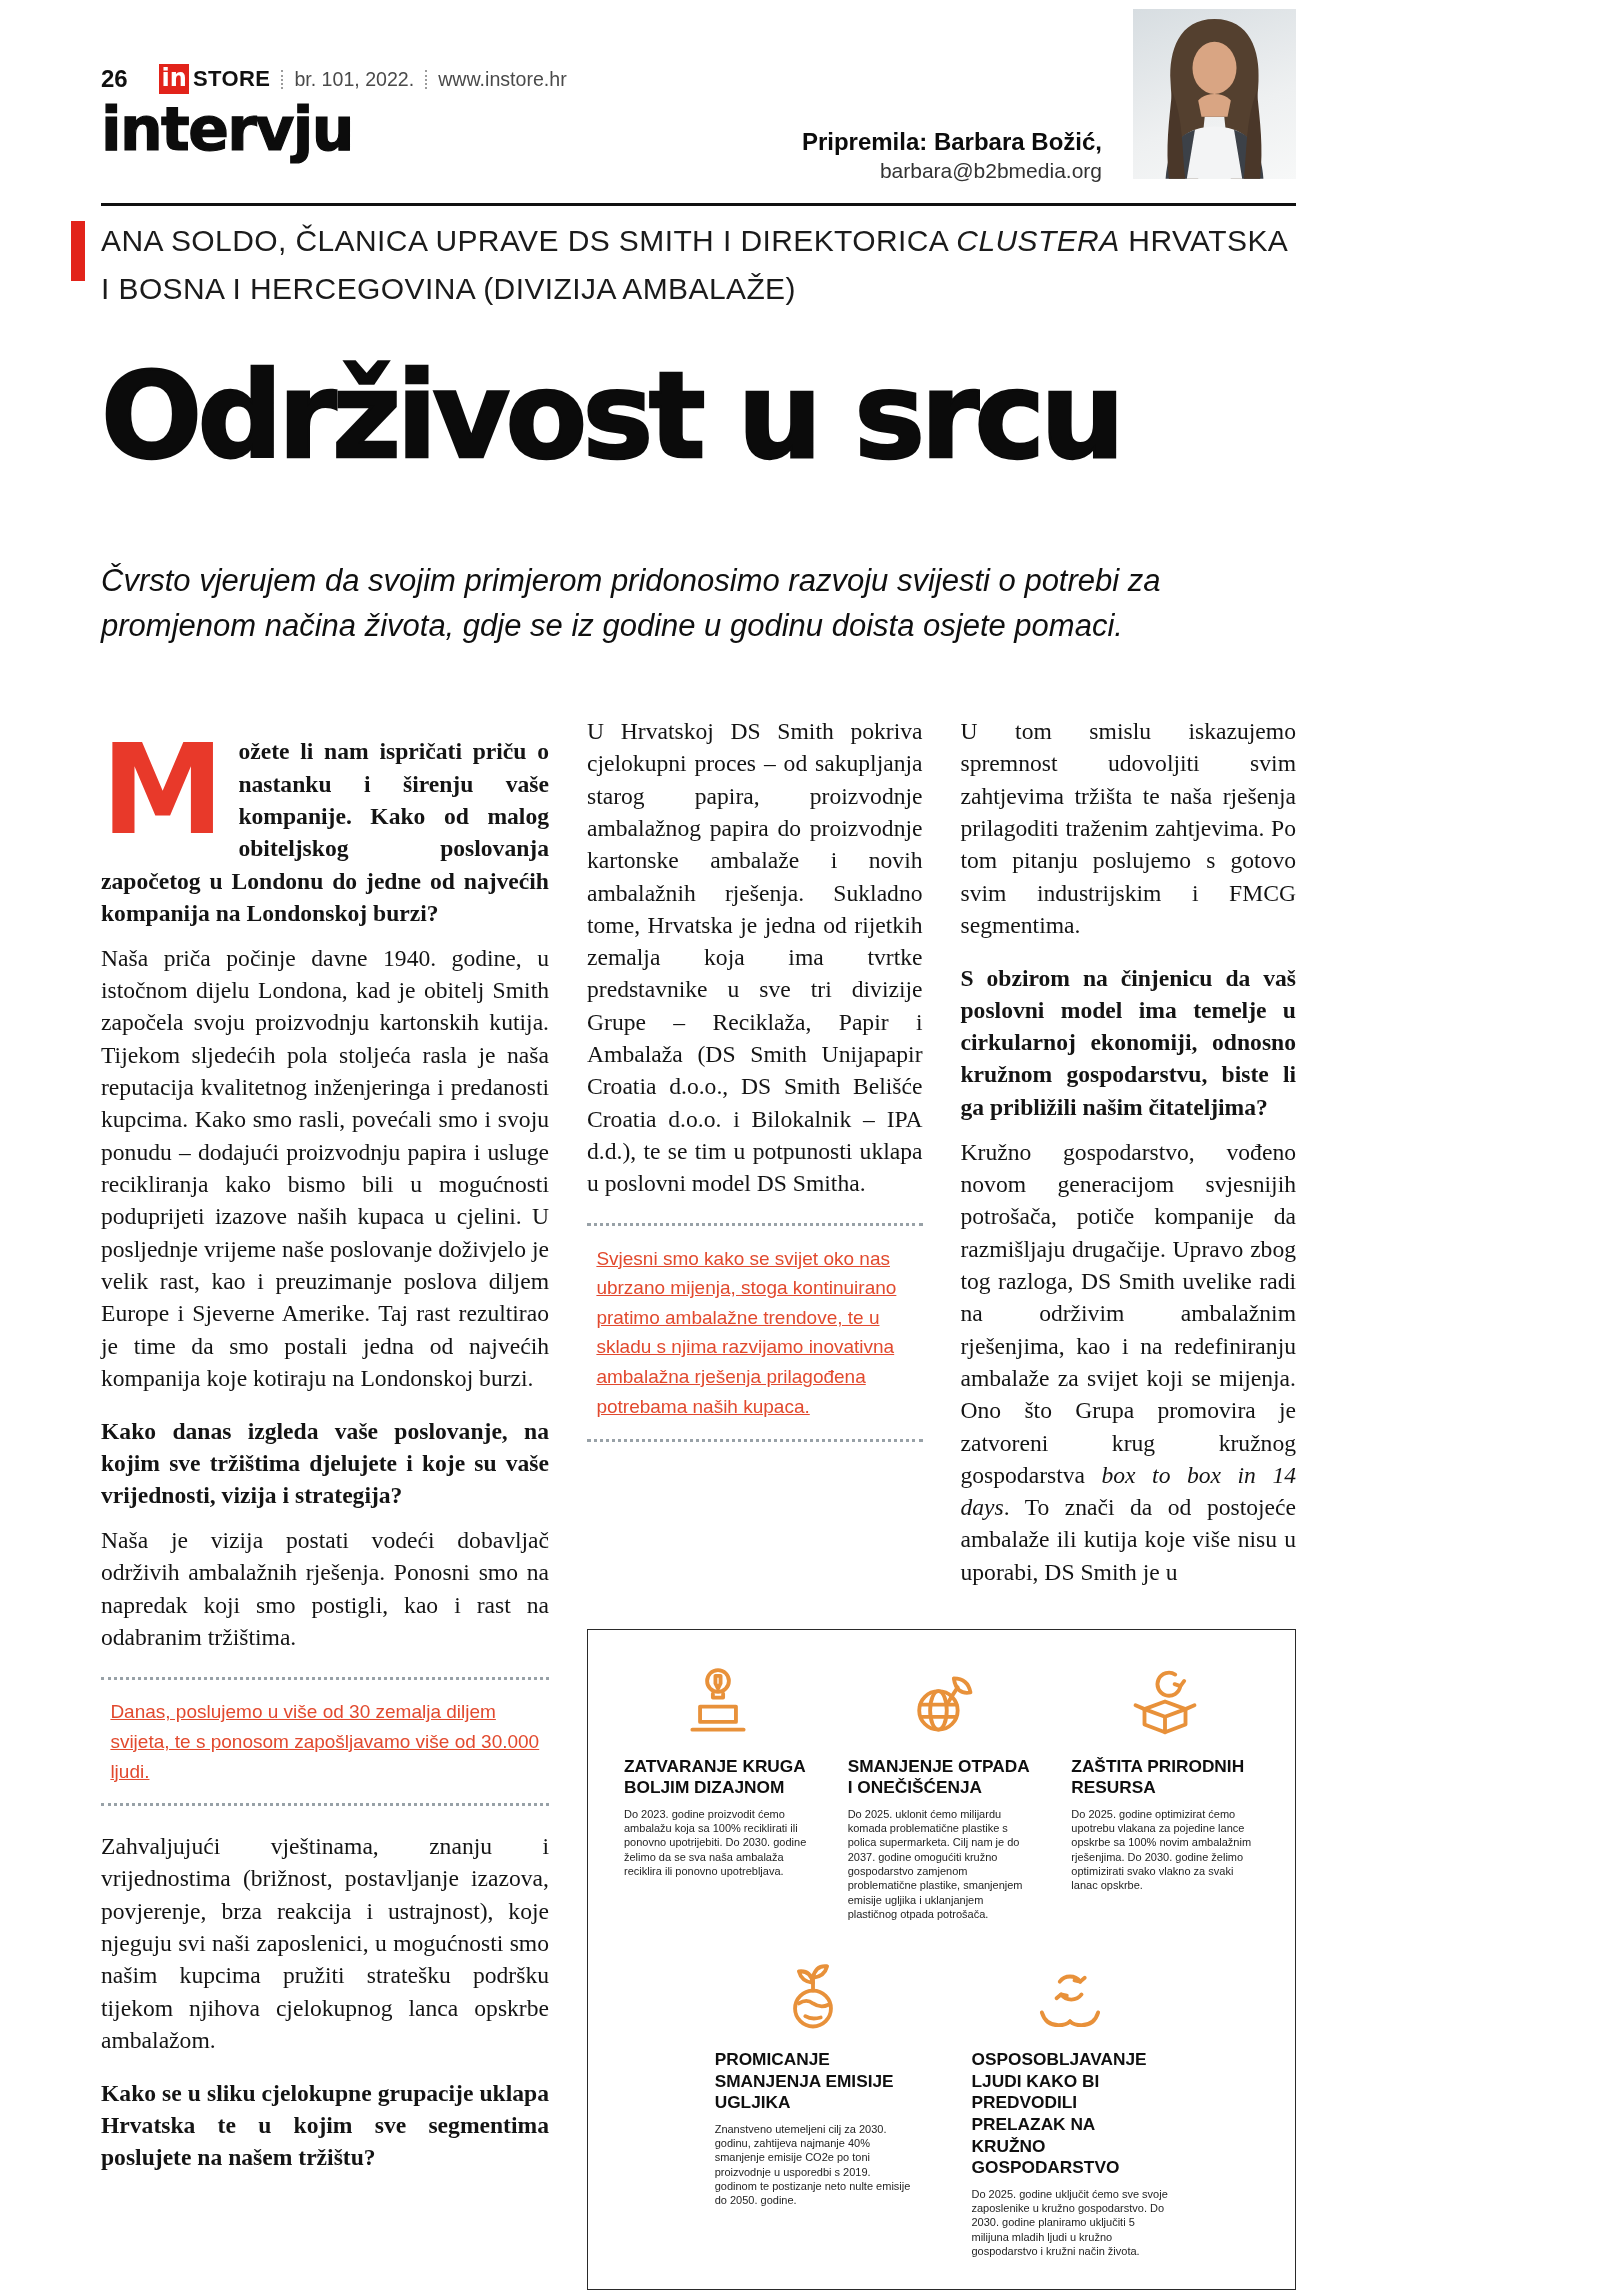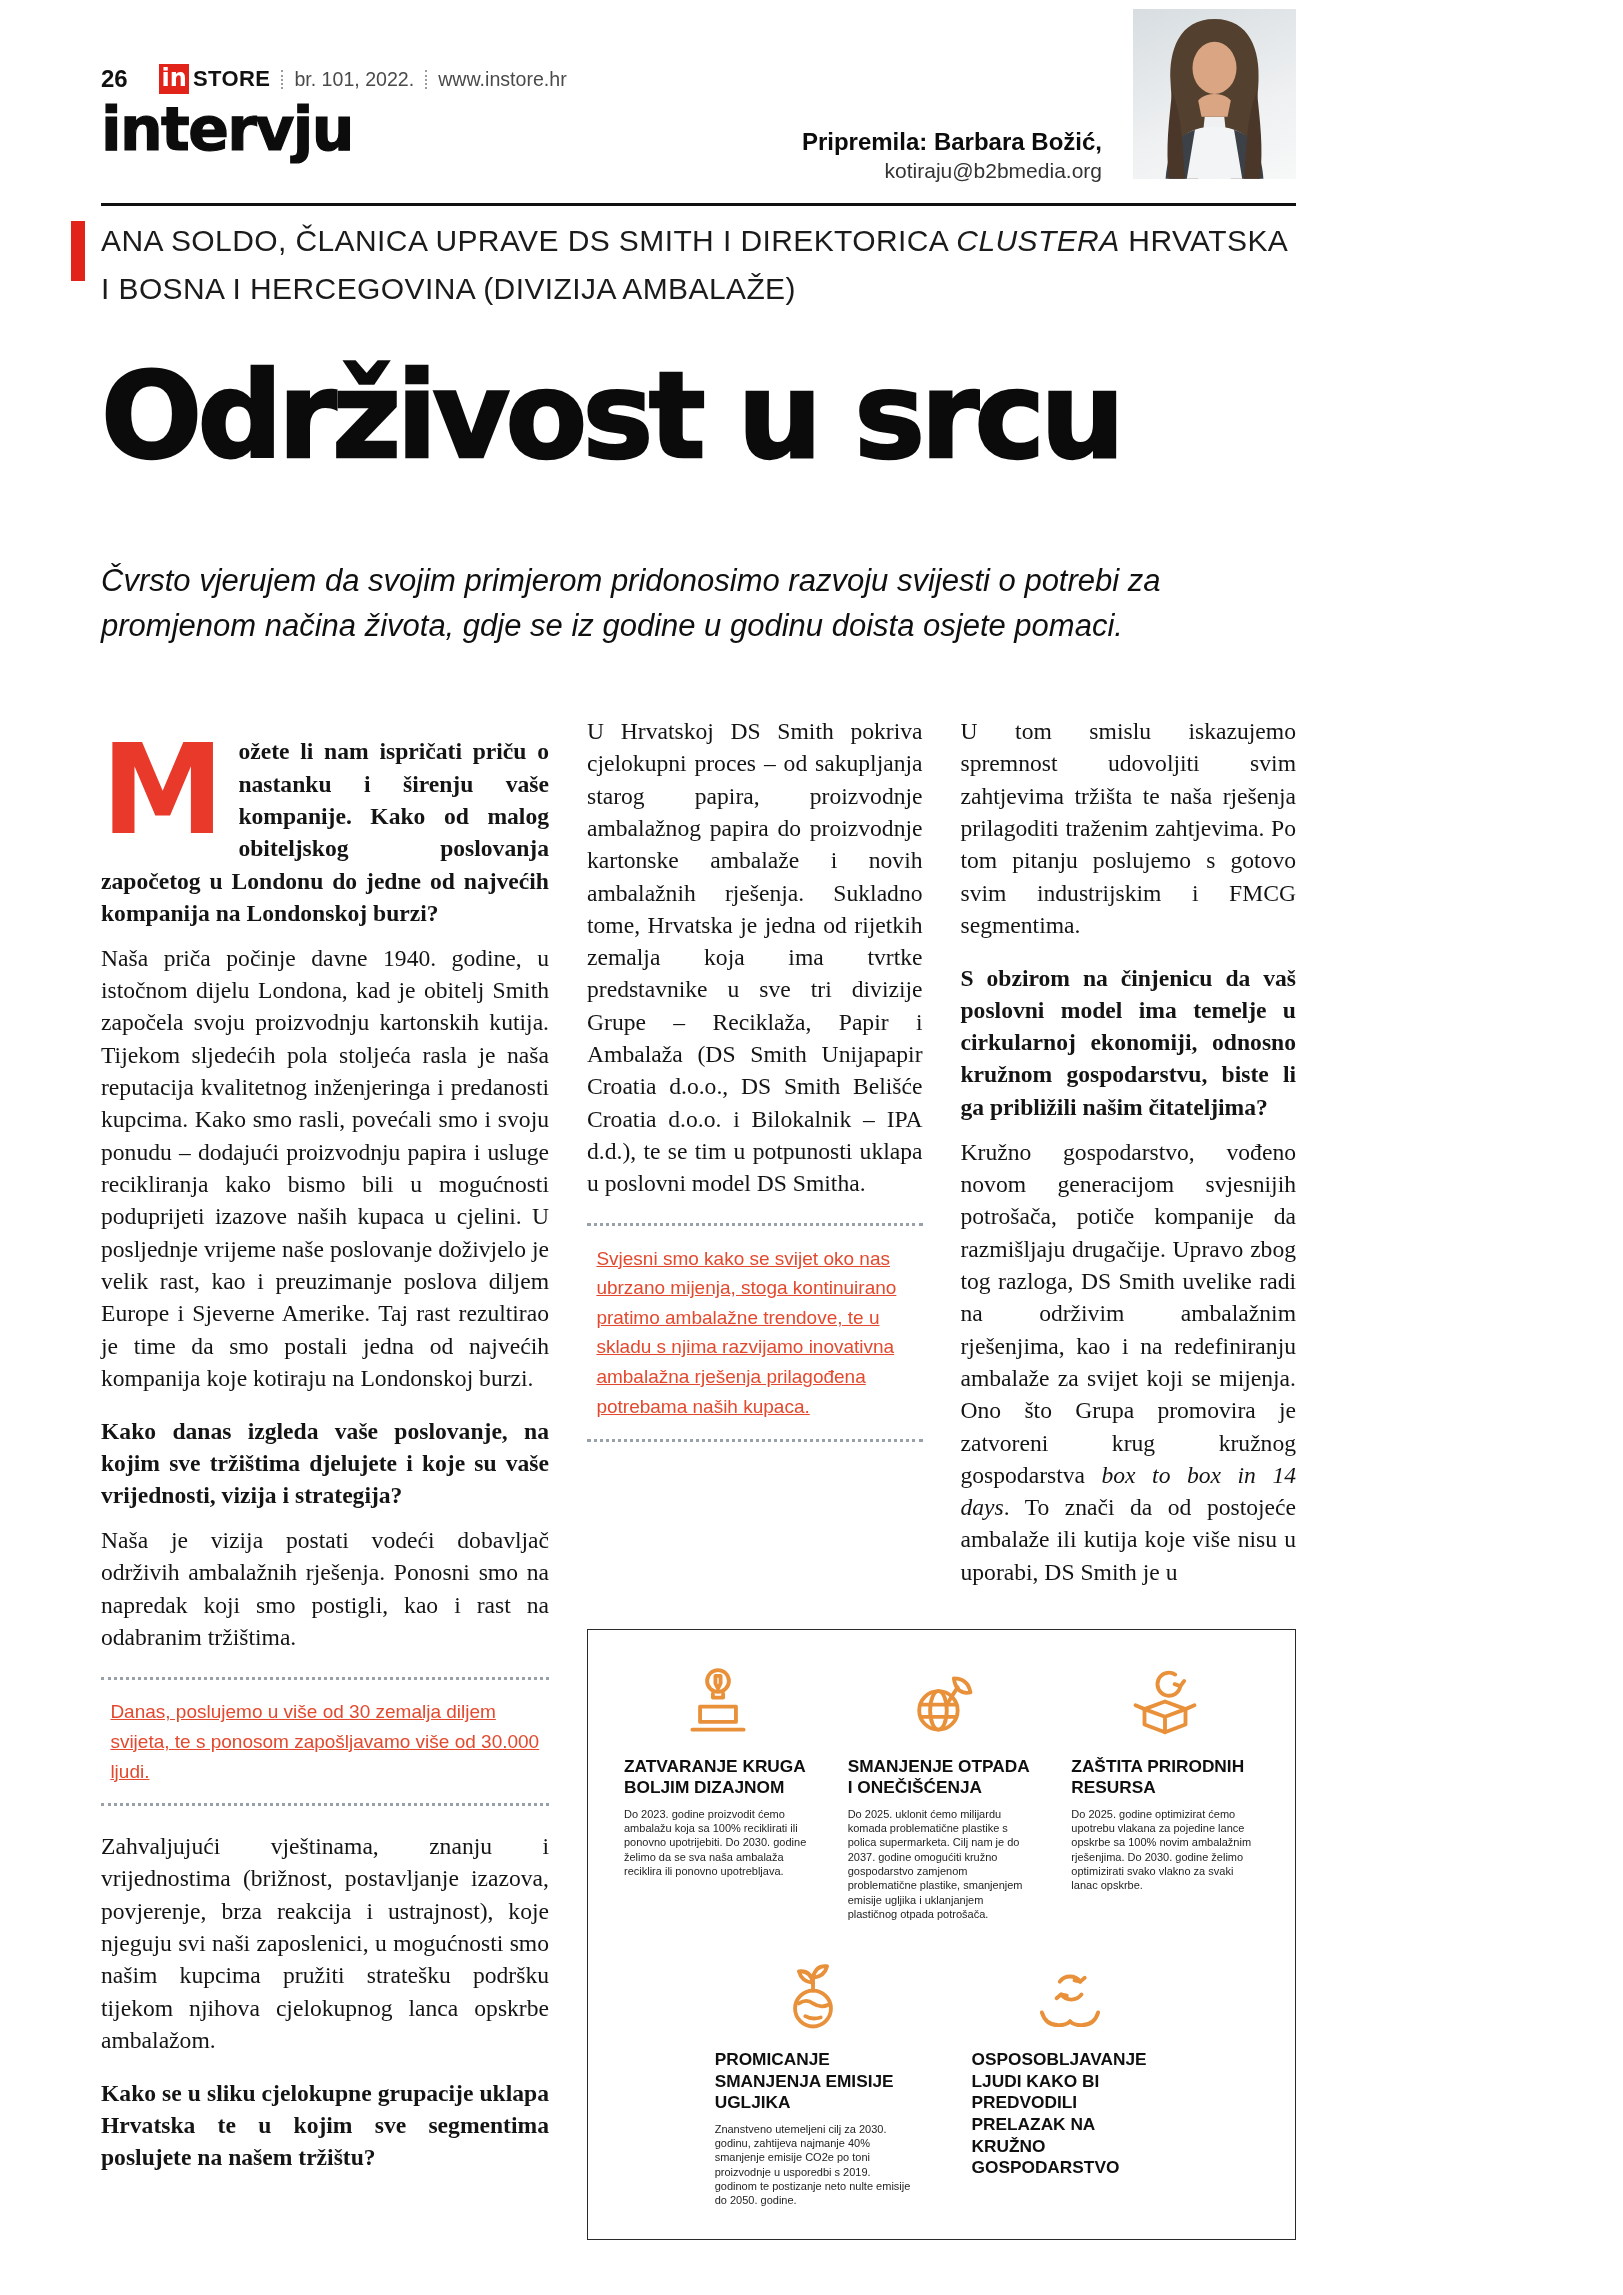--- a/index.html
+++ b/index.html
@@ -100,21 +100,21 @@
         <span class="logo-store">STORE</span>
       </span>
       <span class="dotsep"></span>
       <span class="issue">br. 101, 2022.</span>
       <span class="dotsep"></span>
       <span class="site">www.instore.hr</span>
     </div>
     <h2 class="section">intervju</h2>
     <div class="byline">
       <div class="byline-name">Pripremila: Barbara Božić,</div>
-      <div class="byline-email">kotiraju@b2bmedia.org</div>
+      <div class="byline-email">barbara@b2bmedia.org</div>
     </div>
     <div class="photo">
       <svg viewBox="0 0 100 104" width="163" height="170">
         <path d="M50 6 C28 6 22 26 23 44 c0.5 14 3 24 3 30 l-4 30 h18 l4 -38 h12 l4 38 h18 l-4 -30 c0 -6 2.5 -16 3 -30 C78 26 72 6 50 6 z" fill="#54402f"></path>
         <ellipse cx="50" cy="36" rx="13.5" ry="16" fill="#d9a583"></ellipse>
         <path d="M50 52 c-7 0 -10 4 -10 4 l2 10 h16 l2 -10 s-3 -4 -10 -4 z" fill="#d9a583"></path>
         <path d="M20 104 c2 -24 14 -32 30 -32 16 0 28 8 30 32 z" fill="#f3f4f5"></path>
         <path d="M20 104 c1.5 -20 9 -27 18 -30 l-5 30 z" fill="#3c4148"></path>
         <path d="M80 104 c-1.5 -20 -9 -27 -18 -30 l5 30 z" fill="#3c4148"></path>
         <path d="M24 50 c-2 20 -4 34 -2 54 h10 c-2 -18 -1 -36 -8 -54 z" fill="#4a3729"></path>
@@ -230,20 +230,21 @@
               <svg viewBox="0 0 64 64" fill="none" stroke="#e8913a" stroke-width="3" stroke-linecap="round" stroke-linejoin="round">
                 <path d="M24 20 a10 10 0 0 1 16 0"></path>
                 <path d="M40 20 l3.5 -3 m-3.5 3 l-4.5 -1"></path>
                 <path d="M41 30 a10 10 0 0 1 -16 0"></path>
                 <path d="M25 30 l-3.5 3 m3.5 -3 l4.5 1"></path>
                 <path d="M10 44 q3 10 13 10 q6 0 9 -3"></path>
                 <path d="M54 44 q-3 10 -13 10 q-6 0 -9 -3"></path>
               </svg>
             </div>
             <h4 class="goal-title">OSPOSOBLJAVANJE LJUDI KAKO BI PREDVODILI PRELAZAK NA KRUŽNO GOSPODARSTVO</h4>
+            <p class="goal-text">Do 2025. godine uključit ćemo sve svoje zaposlenike u kružno gospodarstvo. Do 2030. godine planiramo uključiti 5 milijuna mladih ljudi u kružno gospodarstvo i kružni način života.</p>
           </div>
 
         </div>
       </div>
     </div>
 
   </div>
 </div>
 
 

